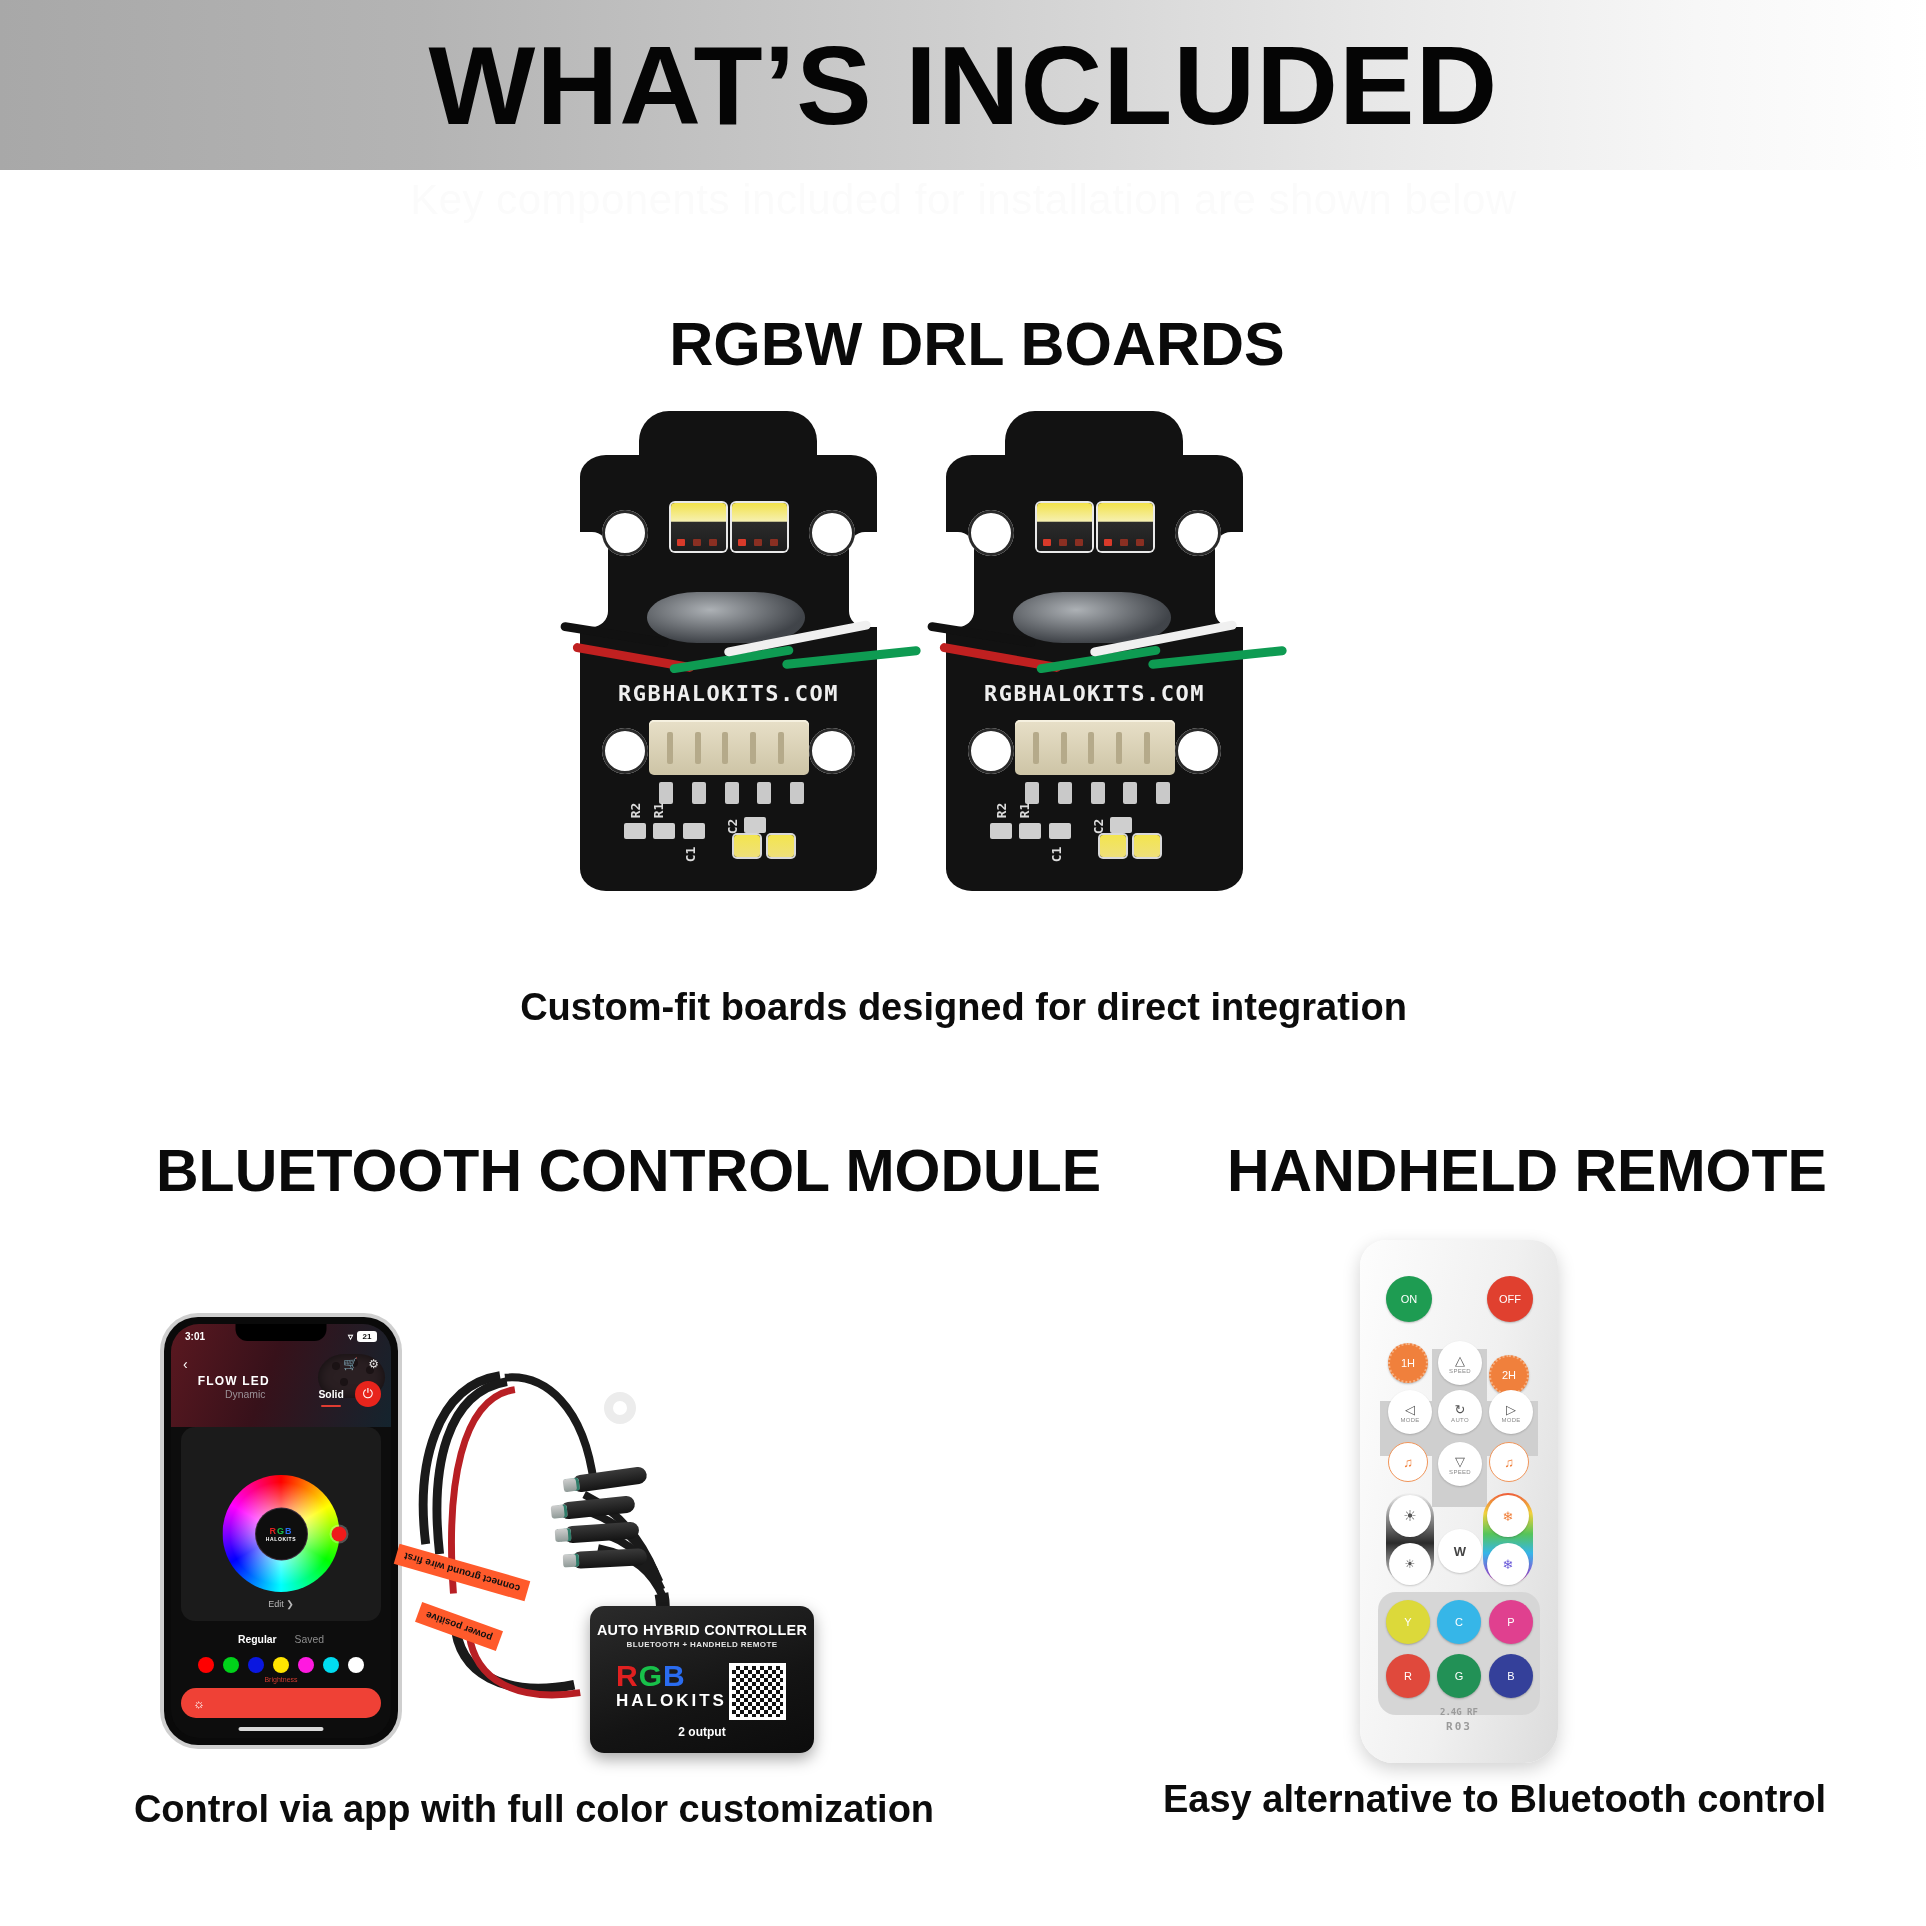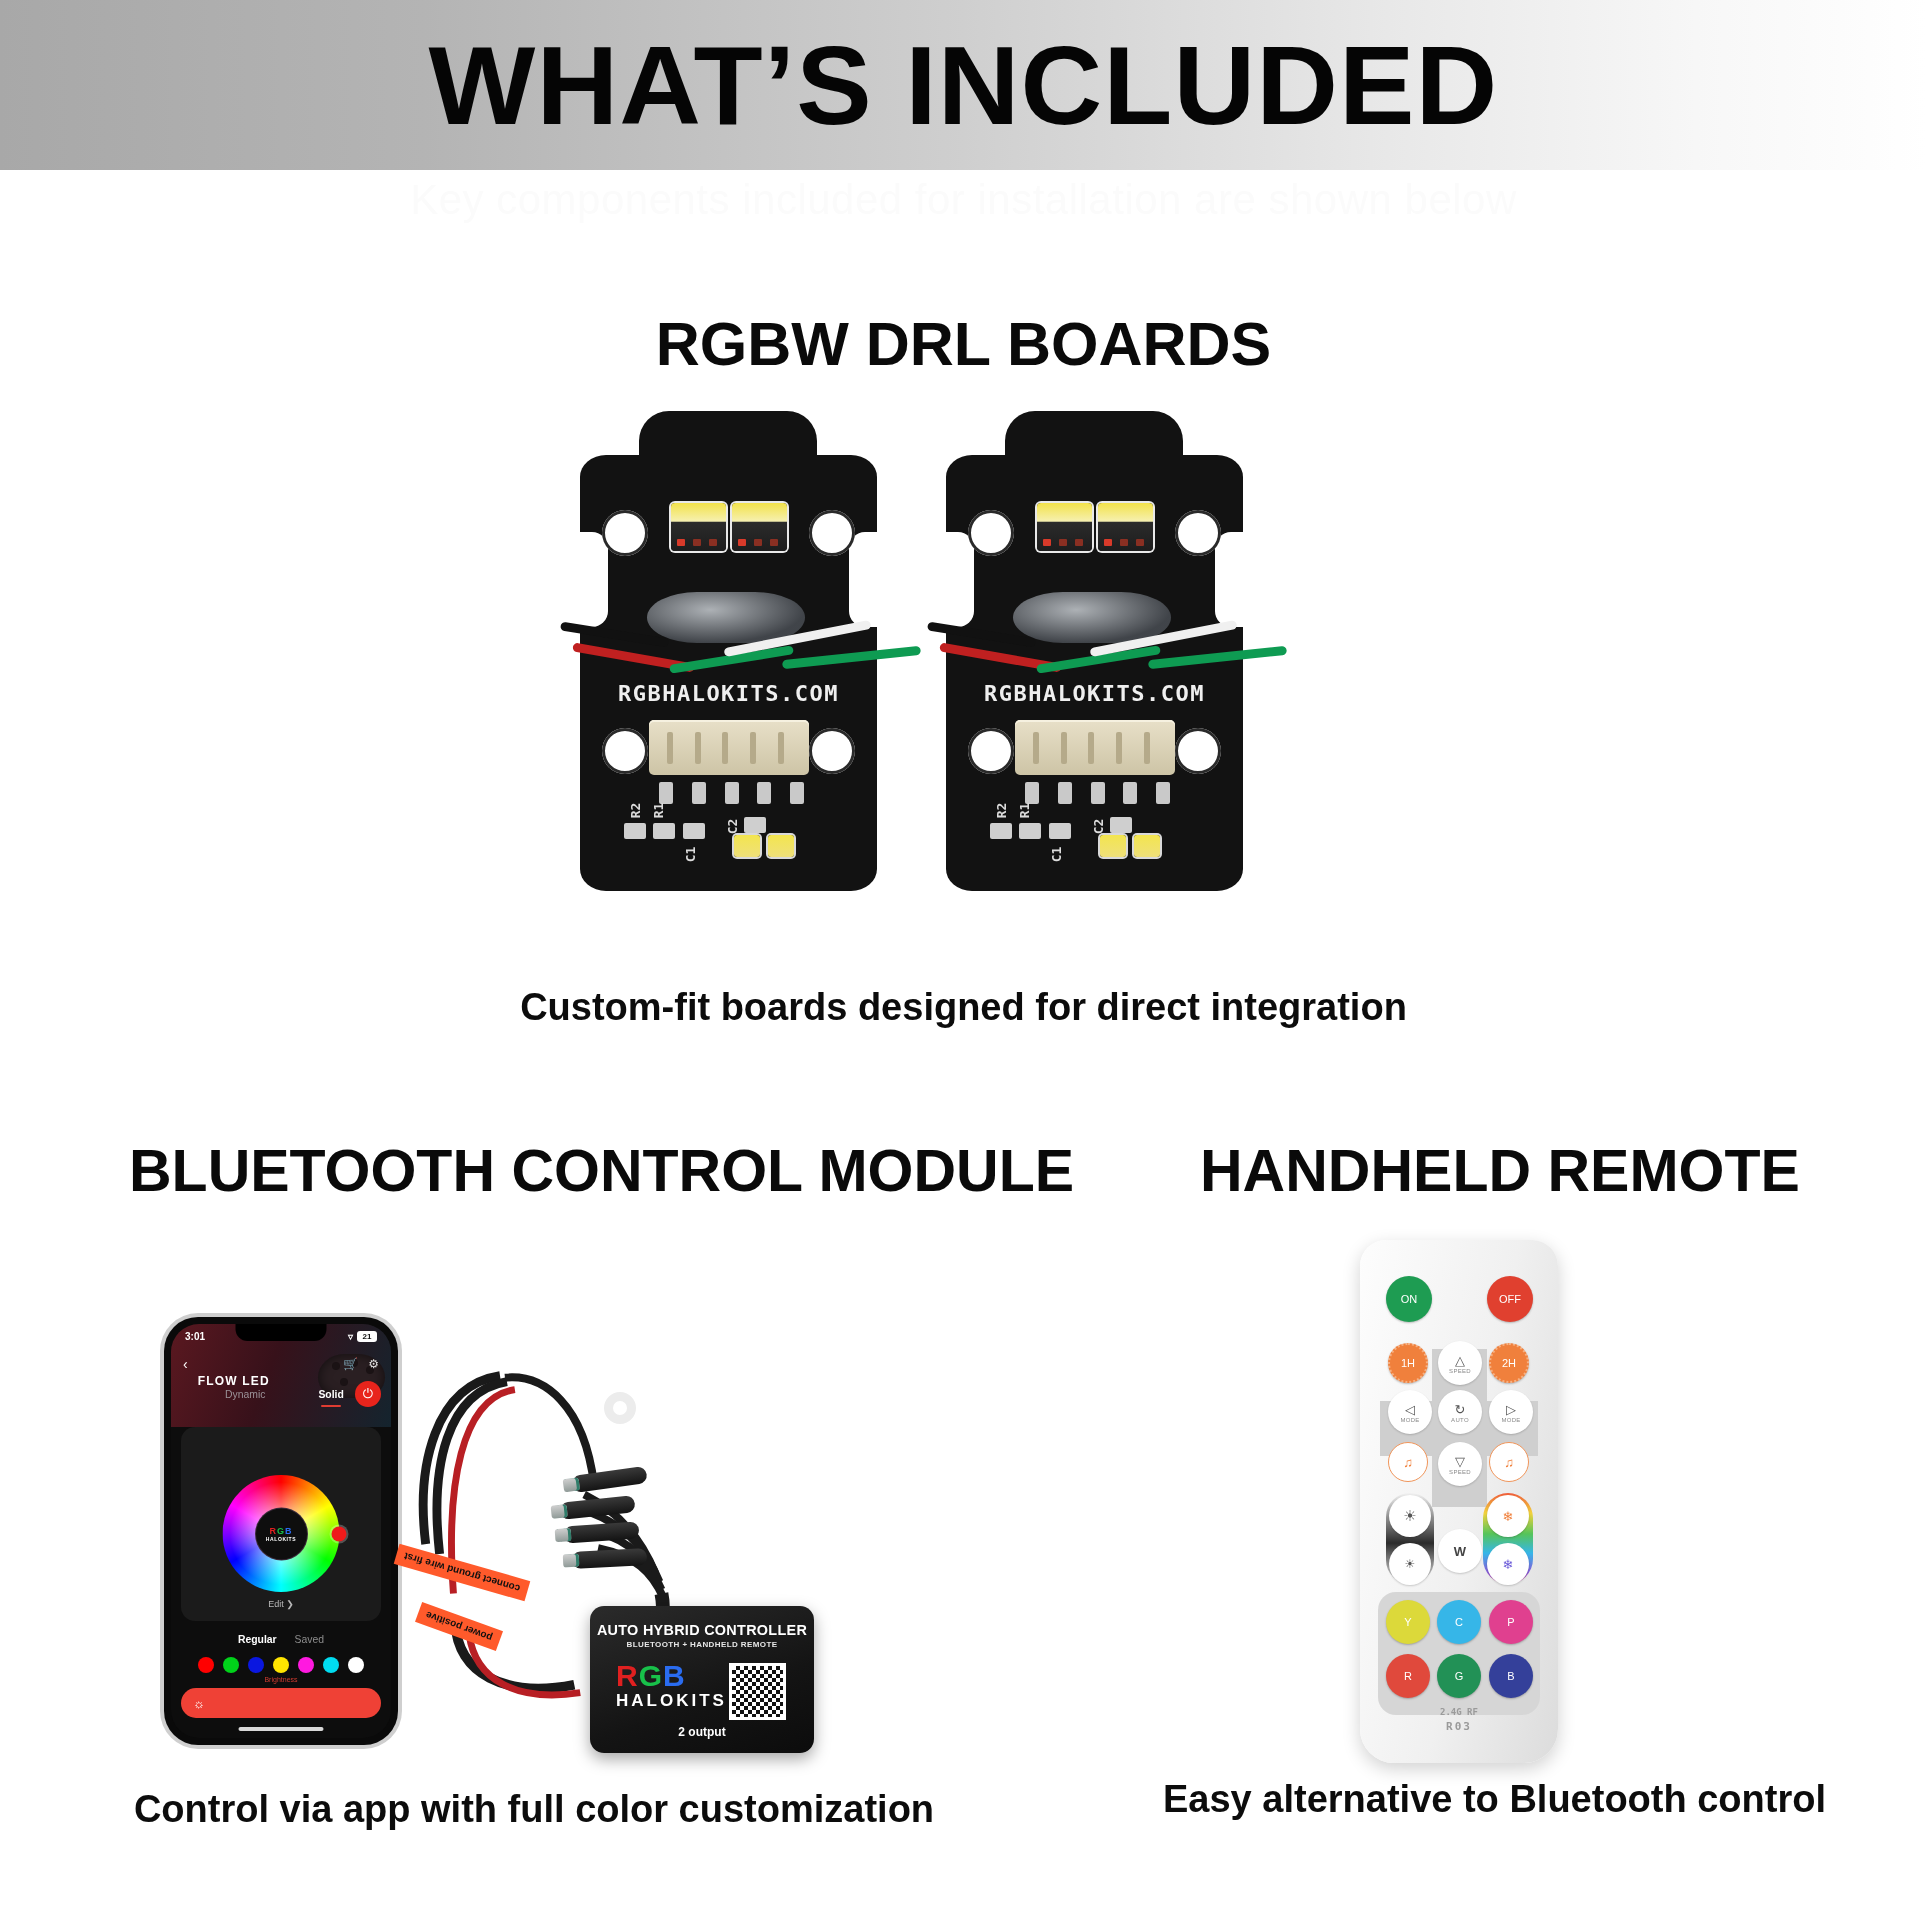--- a/index.html
+++ b/index.html
@@ -24,21 +24,21 @@
   }
   .page-subtitle{
     position:absolute; left:0; top:176px; width:1927px; text-align:center;
     font-size:42px; color:#fbfbfb; font-weight:400; letter-spacing:0.5px;
   }
 
   
   .sec-title{
     position:absolute; font-weight:bold; color:#0a0a0a;
     font-family:"Liberation Sans Narrow","Liberation Sans",sans-serif;
-    letter-spacing:0px; white-space:nowrap;
+    letter-spacing:0px; white-space:nowrap;padding-left:27px;
   }
   #t-drl{ left:0; top:309px; width:1927px; text-align:center; font-size:61px; }
   #t-bt { left:129px; top:1137px; font-size:59px; }
   #t-rm { left:1200px; top:1137px; font-size:59px; }
 
   .cap{
     position:absolute; font-weight:bold; color:#0c0c0c; text-align:center;
     font-family:"Liberation Sans Narrow","Liberation Sans",sans-serif;
   }
   #c-drl{ left:0; top:982px; width:1927px; font-size:38px; line-height:1.35; }
@@ -557,21 +557,21 @@
 
 <div class="sec-title" id="t-rm">HANDHELD REMOTE</div>
 
 <div class="remote">
   <div class="rbtn" style="left:26px;top:36px;width:46px;height:46px;background:#1e9c52">ON</div>
   <div class="rbtn" style="left:127px;top:36px;width:46px;height:46px;background:#e0402f">OFF</div>
 
   <div class="dpad"></div>
 
   <div class="rbtn" style="left:28px;top:103px;width:40px;height:40px;background:#f0803c;border:2px dotted #f7b183">1H</div>
-  <div class="rbtn" style="left:129px;top:103px;width:40px;height:40px;background:#f0803c;border:2px dotted #f7b183">2H</div>
+  <div class="rbtn" style="left:129px;top:115px;width:40px;height:40px;background:#f0803c;border:2px dotted #f7b183">2H</div>
 
   <div class="wbtn" style="left:78px;top:101px;width:44px;height:44px">
     <span style="font-size:13px">△</span>
     <small>SPEED</small>
   </div>
   <div class="wbtn" style="left:28px;top:150px;width:44px;height:44px">
     <span style="font-size:13px">◁</span>
     <small>MODE</small>
   </div>
   <div class="wbtn" style="left:78px;top:150px;width:44px;height:44px">

